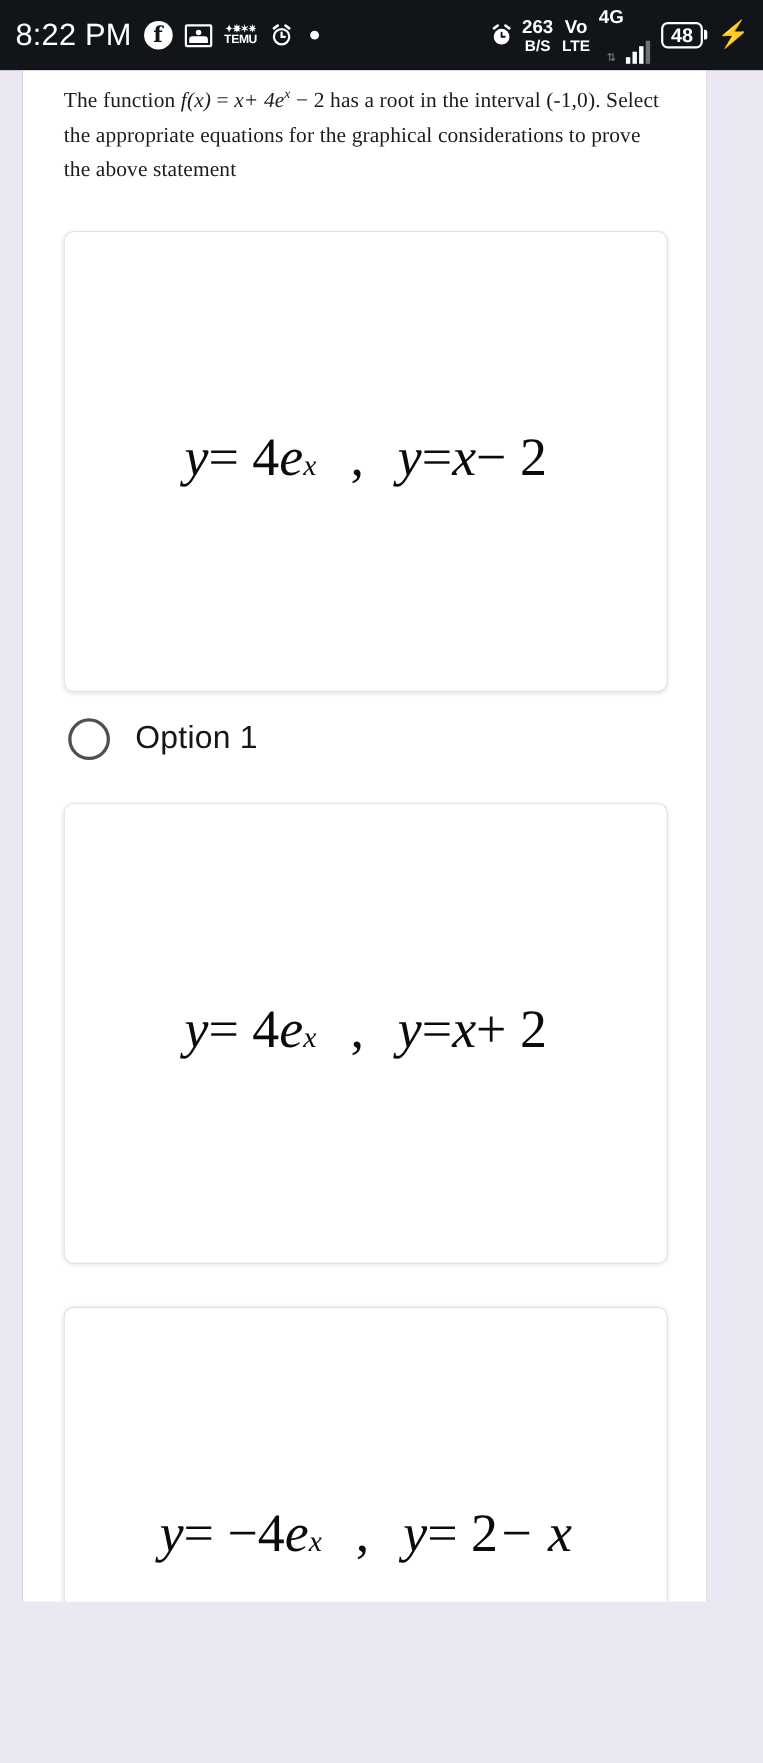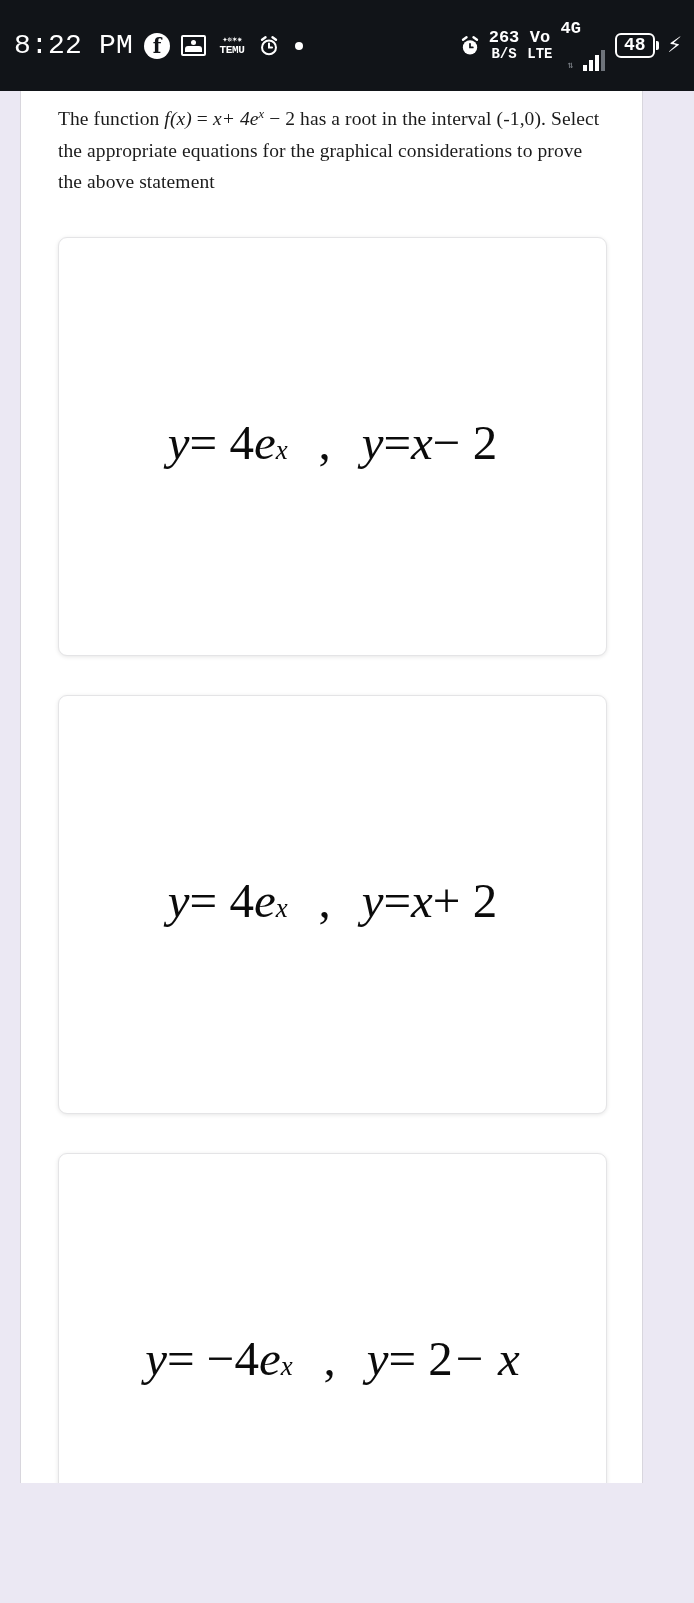--- a/index.html
+++ b/index.html
@@ -12,27 +12,26 @@
 
   body {
     font-family: "Liberation Sans", sans-serif;
     background: #ebe8f3;
   }
 
   
   .statusbar {
     position: relative;
     width: 694px;
-    height: 91px;
+    height: 64px;
     background: #111418;
     display: flex;
     align-items: center;
     padding: 0 12px 0 14px;
     color: #ffffff;
-    font-family: Liberation Mono, monospace;
   }
   .sb-left {
     display: flex;
     align-items: center;
     gap: 11px;
   }
   .sb-time {
     font-size: 28px;
     font-weight: 400;
     letter-spacing: 0.2px;
@@ -404,20 +403,24 @@
             <span class="v">e</span>
             <sup>x</sup>
             <span class="comma">,</span>
             <span class="v">y</span>
             <span>=</span>
             <span class="v">x</span>
             <span>− 2</span>
         </div>
       </div>
 
+      <div class="opt-row">
+        <span class="radio"></span>
+        <span class="opt-label">Option 1</span>
+      </div>
 
       <div class="opt-card">
         <div class="eq">
           <span class="v">y</span>
             <span>= 4</span>
             <span class="v">e</span>
             <sup>x</sup>
             <span class="comma">,</span>
             <span class="v">y</span>
             <span>=</span>

